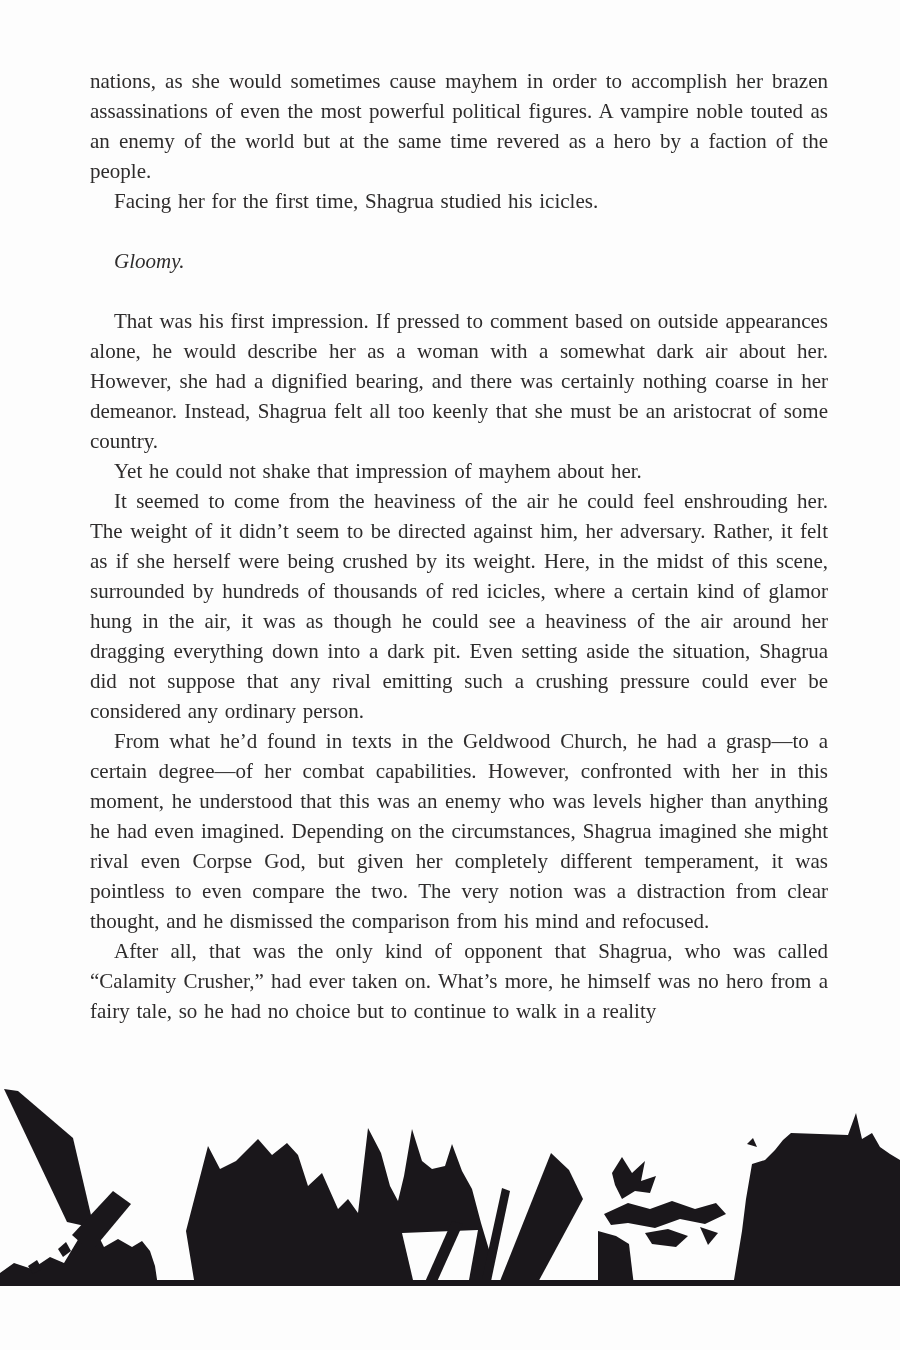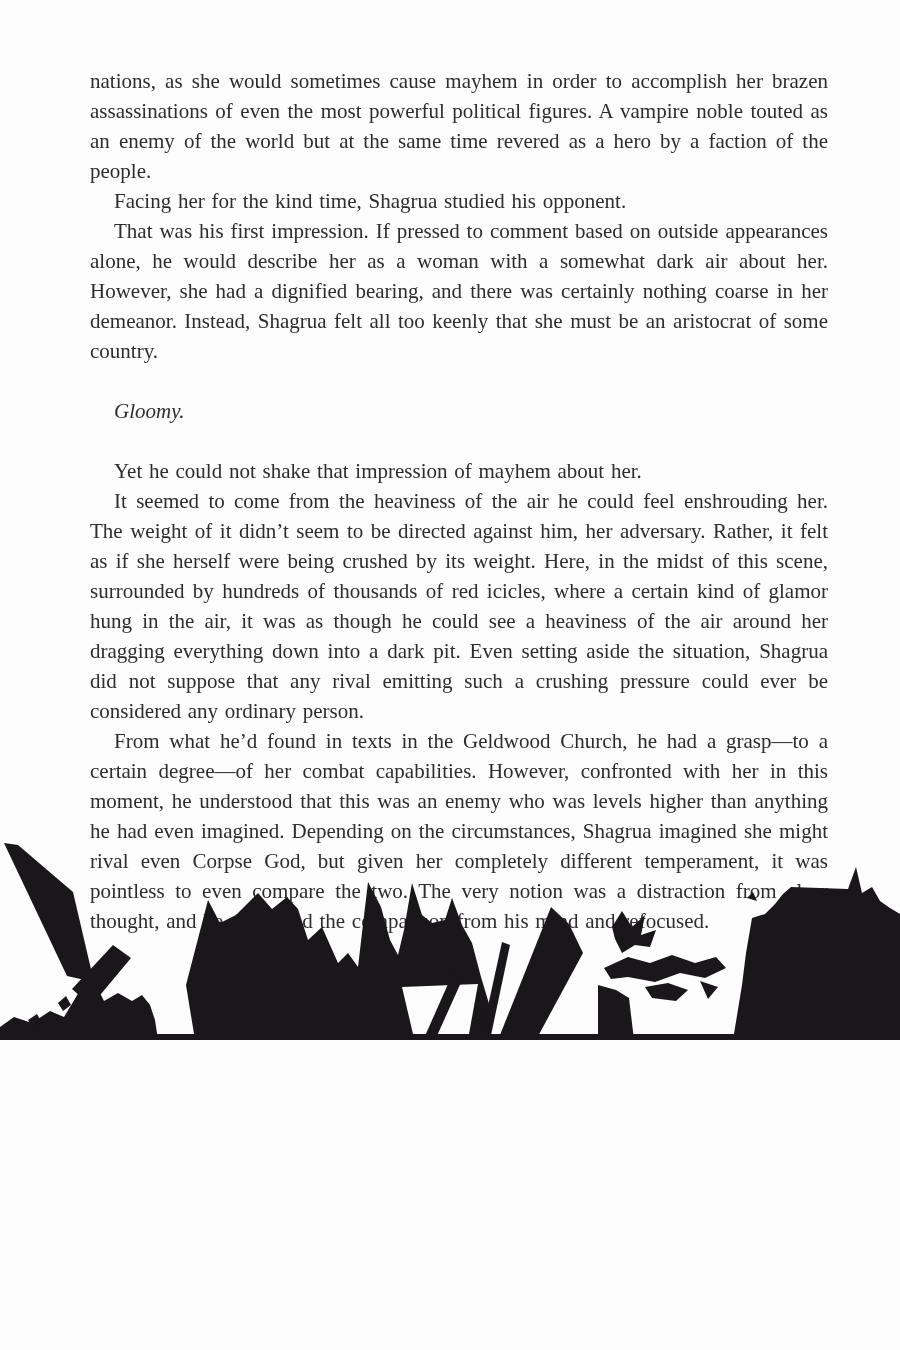--- a/index.html
+++ b/index.html
@@ -3,21 +3,21 @@
 <meta charset="utf-8">
 <style>
   html, body { margin: 0; padding: 0; }
   body {
     width: 900px; height: 1350px;
     overflow: hidden;
     background: #fdfdfd;
   }
   .page {
     position: relative;
-    width: 900px; height: 1040px;
+    width: 900px; height: 1286px;
   }
   .body-text {
     position: absolute;
     left: 90px; top: 66px;
     width: 738px;
     font-family: "Liberation Serif", "DejaVu Serif", serif;
     font-size: 21px;
     line-height: 30px;
     text-align: justify;
     word-spacing: 1.5px;
@@ -34,26 +34,27 @@
     display: block;
   }
 </style>
 </head>
 <body style="background: rgb(253, 253, 253);">
 
 <div class="page">
 
   <main class="body-text" id="body-text" style="color: rgb(46, 44, 44);">
       <p>nations, as she would sometimes cause mayhem in order to accomplish her brazen assassinations of even the most powerful political figures. A vampire noble touted as an enemy of the world but at the same time revered as a hero by a faction of the people.</p>
-      <p class="indent">Facing her for the kind time, Shagrua studied his opponent.</p>
+      <p class="indent">Facing her for the first time, Shagrua studied his icicles.</p>
+      <p class="indent italic spaced">Gloomy.</p>
       <p class="indent">That was his first impression. If pressed to comment based on outside appearances alone, he would describe her as a woman with a somewhat dark air about her. However, she had a dignified bearing, and there was certainly nothing coarse in her demeanor. Instead, Shagrua felt all too keenly that she must be an aristocrat of some country.</p>
-      <p class="indent italic spaced">Gloomy.</p>
       <p class="indent">Yet he could not shake that impression of mayhem about her.</p>
       <p class="indent">It seemed to come from the heaviness of the air he could feel enshrouding her. The weight of it didn’t seem to be directed against him, her adversary. Rather, it felt as if she herself were being crushed by its weight. Here, in the midst of this scene, surrounded by hundreds of thousands of red icicles, where a certain kind of glamor hung in the air, it was as though he could see a heaviness of the air around her dragging everything down into a dark pit. Even setting aside the situation, Shagrua did not suppose that any rival emitting such a crushing pressure could ever be considered any ordinary person.</p>
       <p class="indent">From what he’d found in texts in the Geldwood Church, he had a grasp—to a certain degree—of her combat capabilities. However, confronted with her in this moment, he understood that this was an enemy who was levels higher than anything he had even imagined. Depending on the circumstances, Shagrua imagined she might rival even Corpse God, but given her completely different temperament, it was pointless to even compare the two. The very notion was a distraction from clear thought, and he dismissed the comparison from his mind and refocused.</p>
+      <p class="indent">After all, that was the only kind of opponent that Shagrua, who was called “Calamity Crusher,” had ever taken on. What’s more, he himself was no hero from a fairy tale, so he had no choice but to continue to walk in a reality</p>
     </main>
 
   <svg class="ink-art" viewBox="0 0 900 205" preserveAspectRatio="none" aria-hidden="true">
 
     <polygon class="ink" points="0,192 14,182 32,188 50,176 64,182 82,152 94,146 104,166 118,158 132,166 142,160 150,170 155,185 158,205 0,205" fill="#1a171b"></polygon>
 
     <polygon class="ink" points="195,205 186,150 208,65 220,88 236,80 258,58 272,74 287,62 298,74 308,105 322,92 338,128 348,118 358,132 368,47 381,72 390,105 398,120 404,95 412,48 422,80 432,88 445,85 452,63 462,90 472,108 481,142 490,172 486,205" fill="#1a171b"></polygon>
 
     <polygon class="ink" points="551,72 569,89 583,118 536,205 498,205" fill="#1a171b"></polygon>
 

